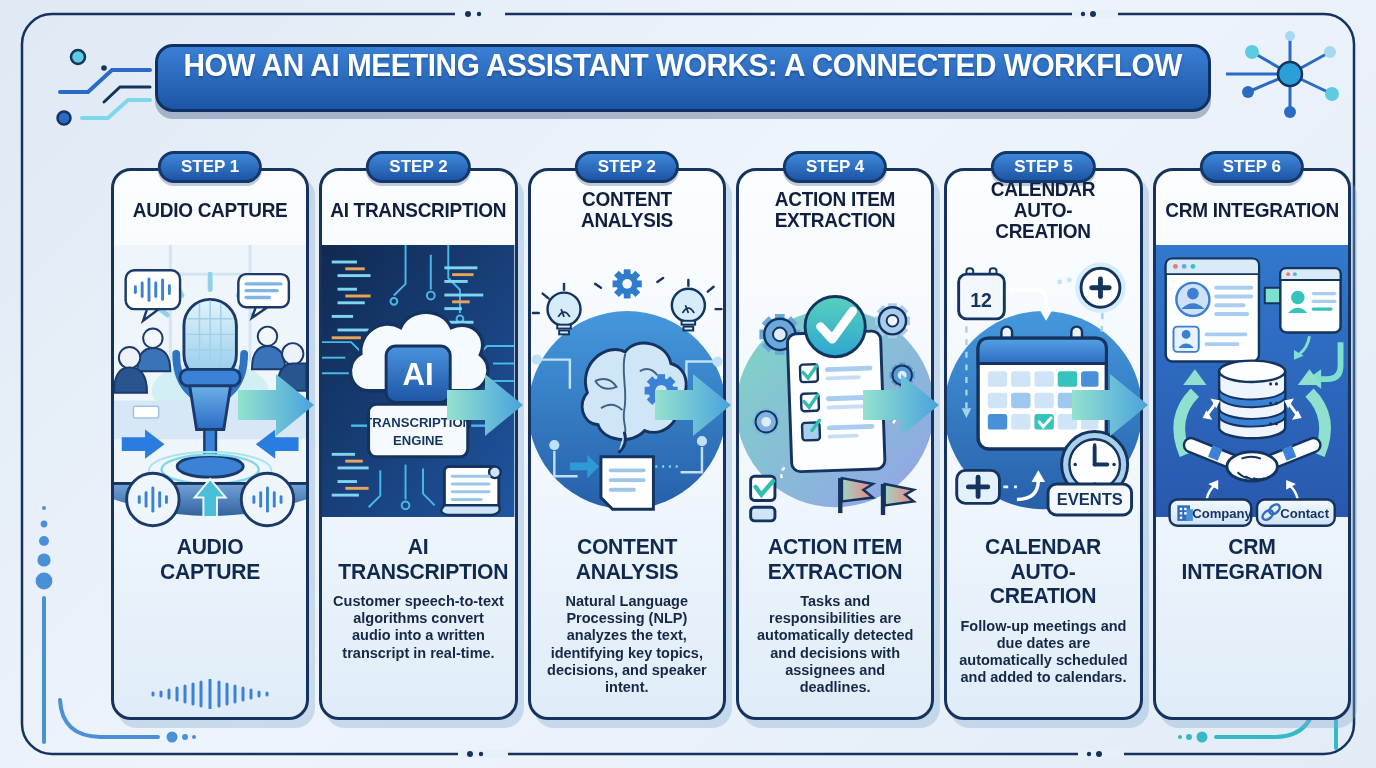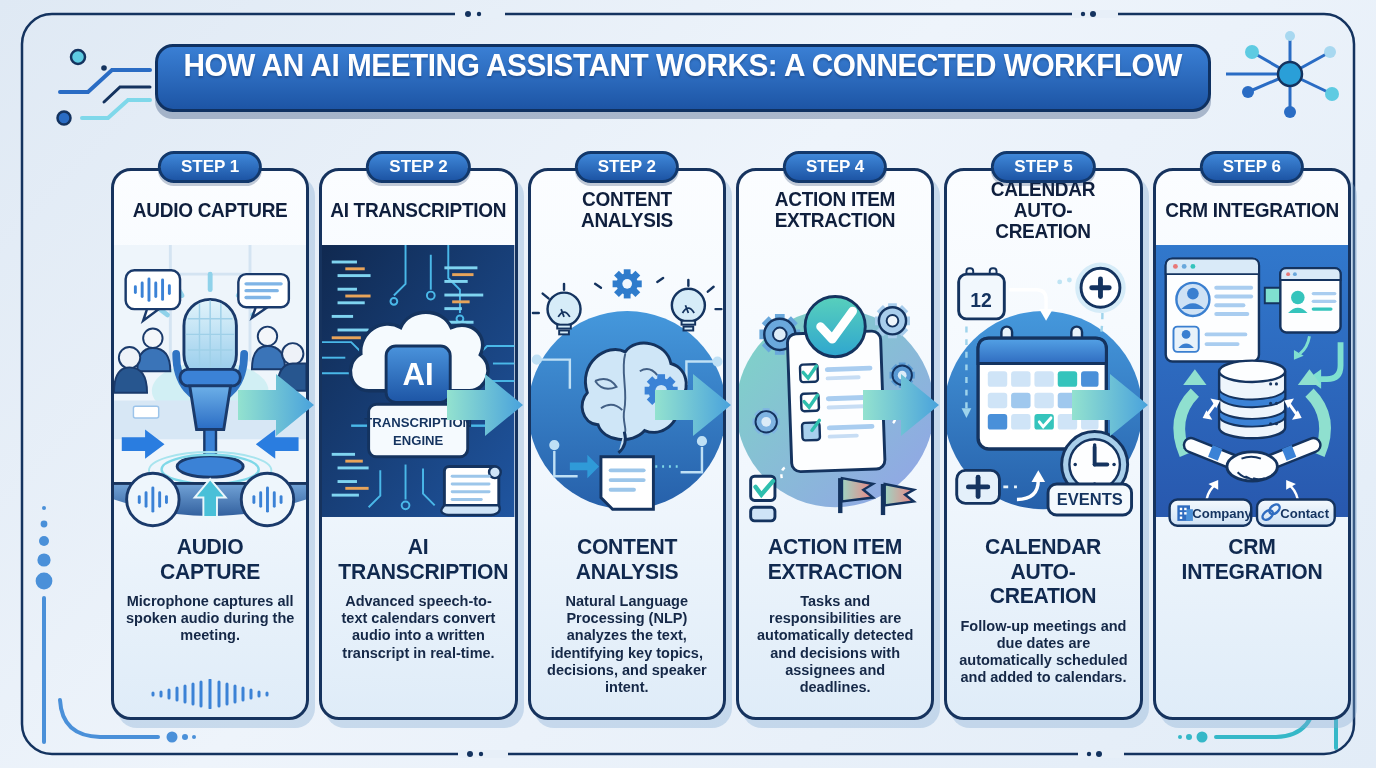--- a/index.html
+++ b/index.html
@@ -287,21 +287,20 @@
                 <line x1="151" y1="255" x2="151" y2="269"></line>
                 <line x1="158" y1="250" x2="158" y2="274"></line>
               <line x1="165" y1="255" x2="165" y2="269"></line>
                 <line x1="172" y1="259" x2="172" y2="265"></line>
             </g>
           </g>
         </svg>
       </div>
       <div class="text-zone">
         <h3>AUDIO CAPTURE</h3>
-        <p>Microphone captures all spoken audio during the meeting.</p>
         <svg class="wave-bottom" width="130" height="30" viewBox="0 0 130 30">
           <g stroke="#3b82d6" stroke-width="3" stroke-linecap="round">
             <line x1="8" y1="14" x2="8" y2="16"></line>
               <line x1="16" y1="13" x2="16" y2="17"></line>
               <line x1="24" y1="11" x2="24" y2="19"></line>
             <line x1="32" y1="9" x2="32" y2="21"></line>
               <line x1="40" y1="7" x2="40" y2="23"></line>
               <line x1="48" y1="5" x2="48" y2="25"></line>
             <line x1="56" y1="3" x2="56" y2="27"></line>
               <line x1="65" y1="1" x2="65" y2="29"></line>
@@ -406,21 +405,21 @@
               <line x1="134" y1="238" x2="172" y2="238"></line>
                 <line x1="134" y1="246" x2="172" y2="246"></line>
               <line x1="134" y1="254" x2="172" y2="254"></line>
                 <line x1="134" y1="262" x2="164" y2="262"></line>
             </g>
           </g>
         </svg>
       </div>
       <div class="text-zone">
         <h3>AI TRANSCRIPTION</h3>
-        <p>Advanced speech-to-text calendars convert audio into a written transcript in real-time.</p>
+        <p>Customer speech-to-text algorithms convert audio into a written transcript in real-time.</p>
       </div>
     </div>
   </section>
 
   <section class="card">
     <div class="badge"><span>STEP 2</span></div>
     <div class="card-body">
       <h2 class="top-title two">CONTENT ANALYSIS</h2>
       <div class="illo">
         <svg viewBox="0 0 198 280">

